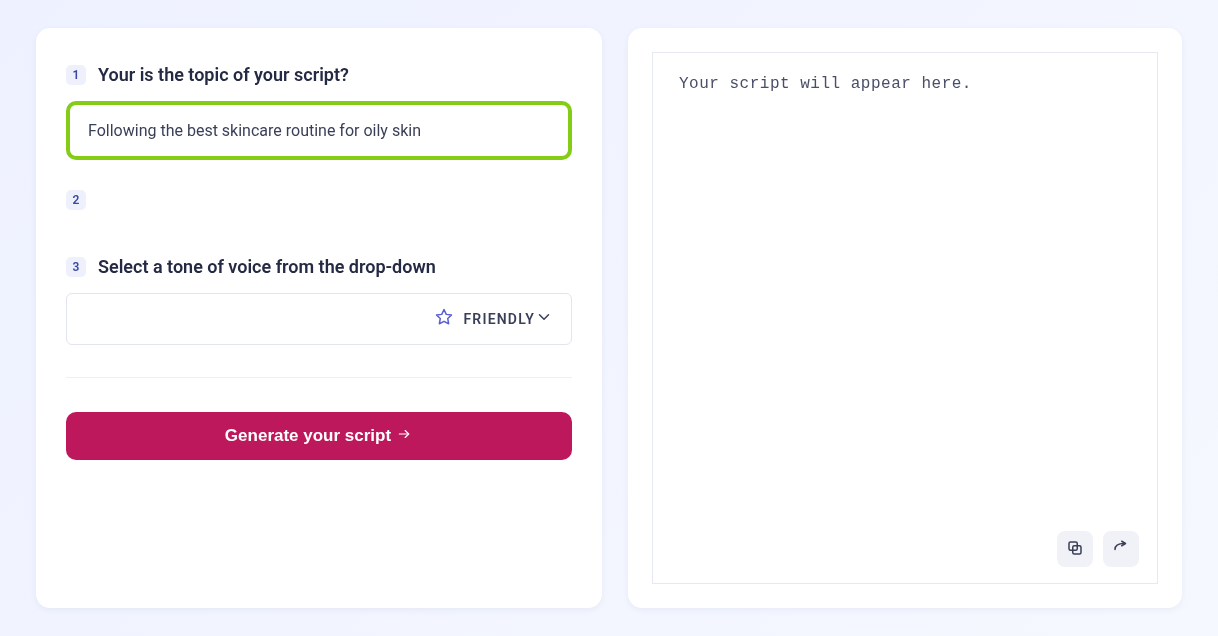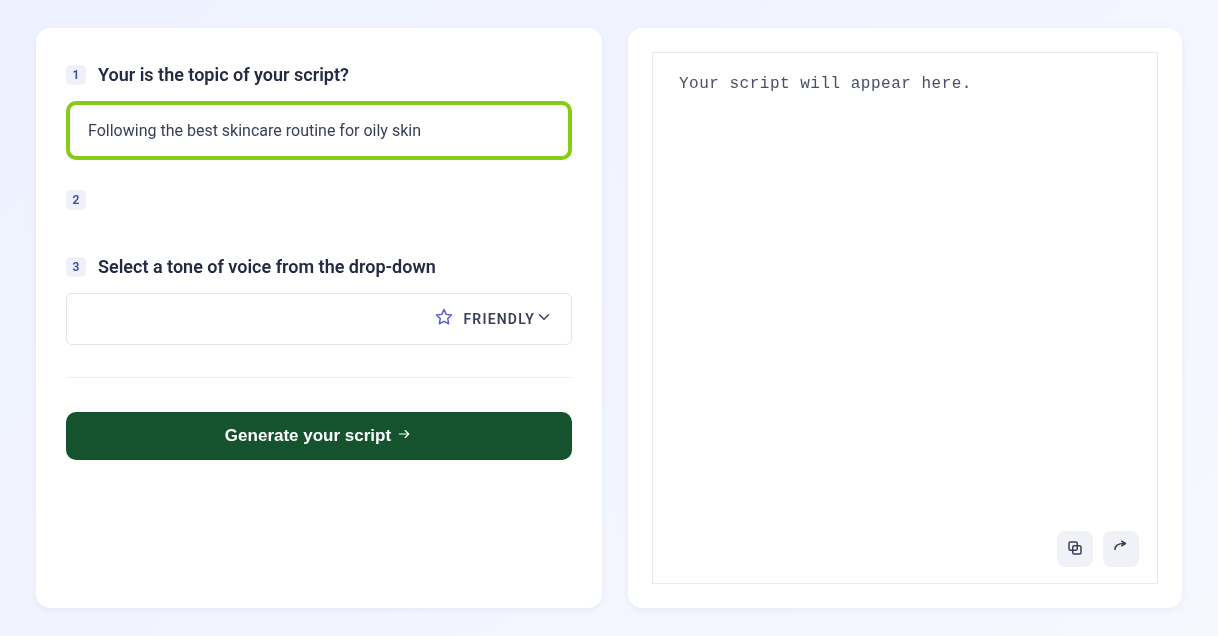--- a/index.html
+++ b/index.html
@@ -77,21 +77,21 @@
     letter-spacing: 1.2px;
   }
   .star-icon { color: #5a5fd6; }
   .chevron { color: #3a3f58; }
   .divider {
     border: none;
     border-top: 1px solid #edeff6;
     margin: 20px 0 34px 0;
   }
   .generate-btn {
-    background: #14532d;
+    background: #be185d;
     color: #fff;
     border: none;
     border-radius: 10px;
     padding: 14px;
     font-size: 17px;
     font-weight: 600;
     cursor: pointer;
     display: flex;
     align-items: center;
     justify-content: center;

